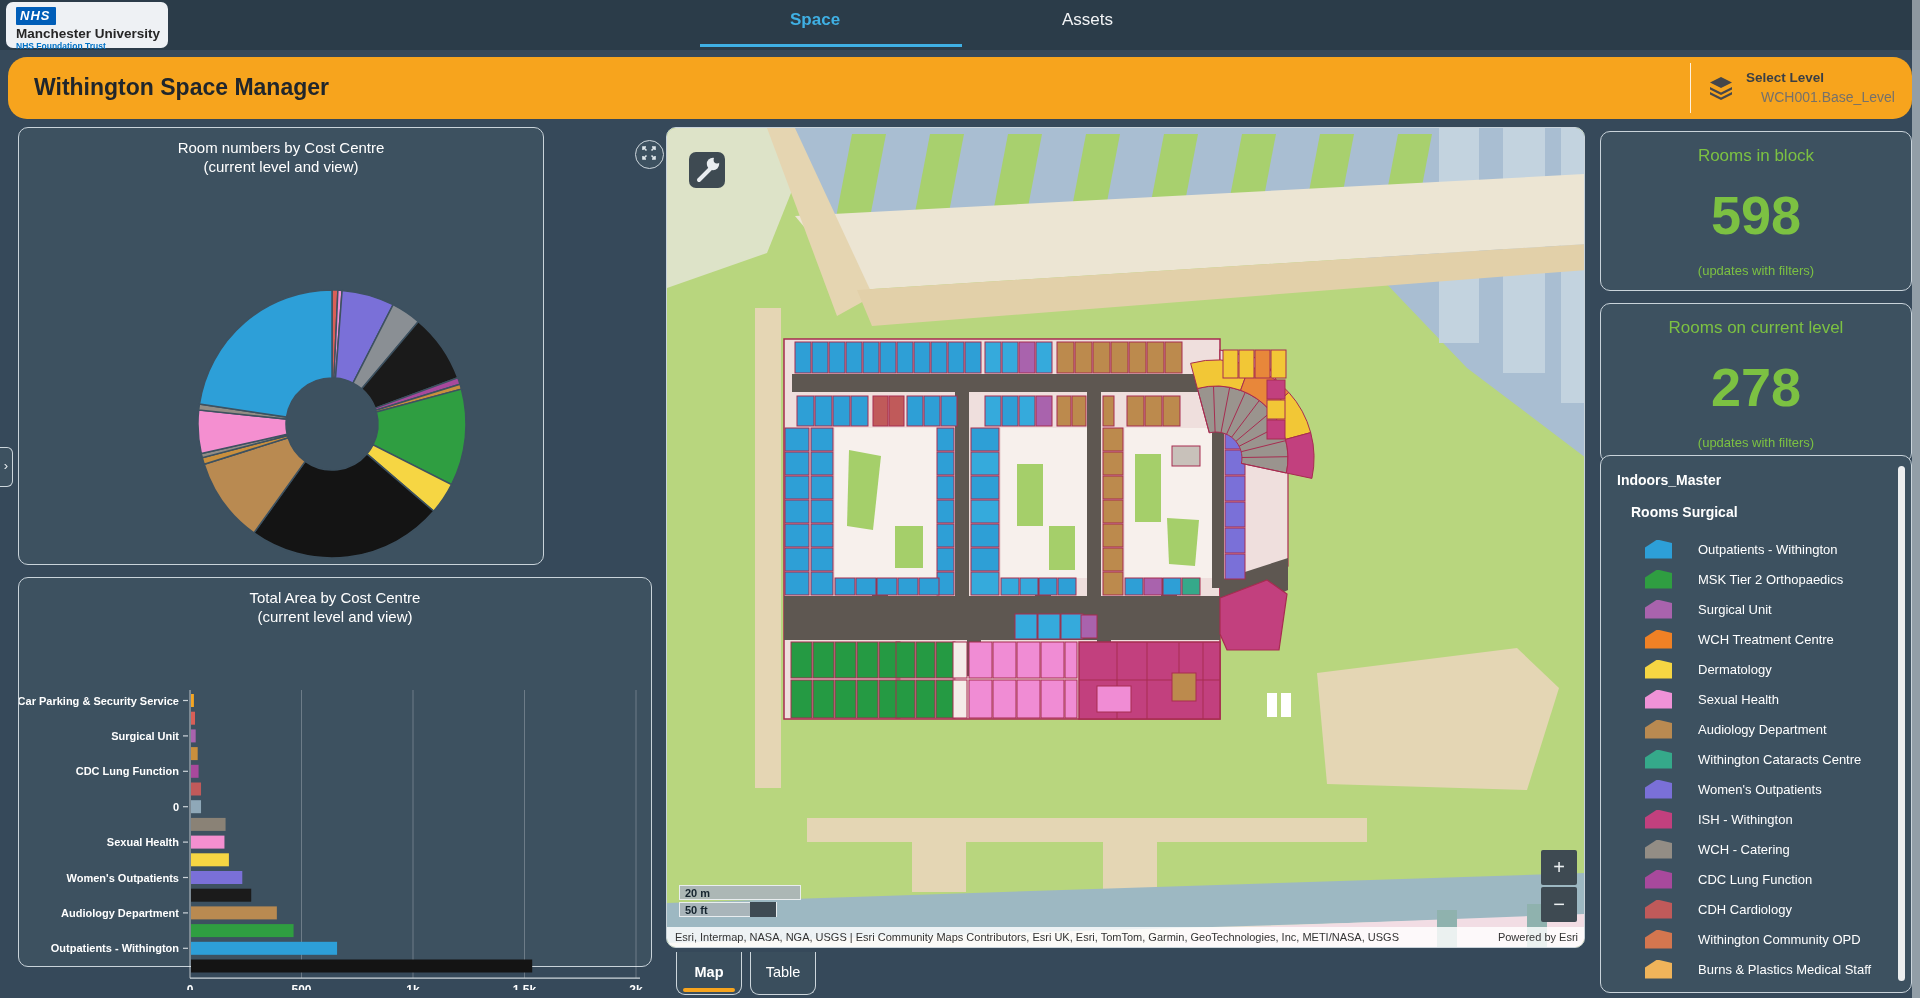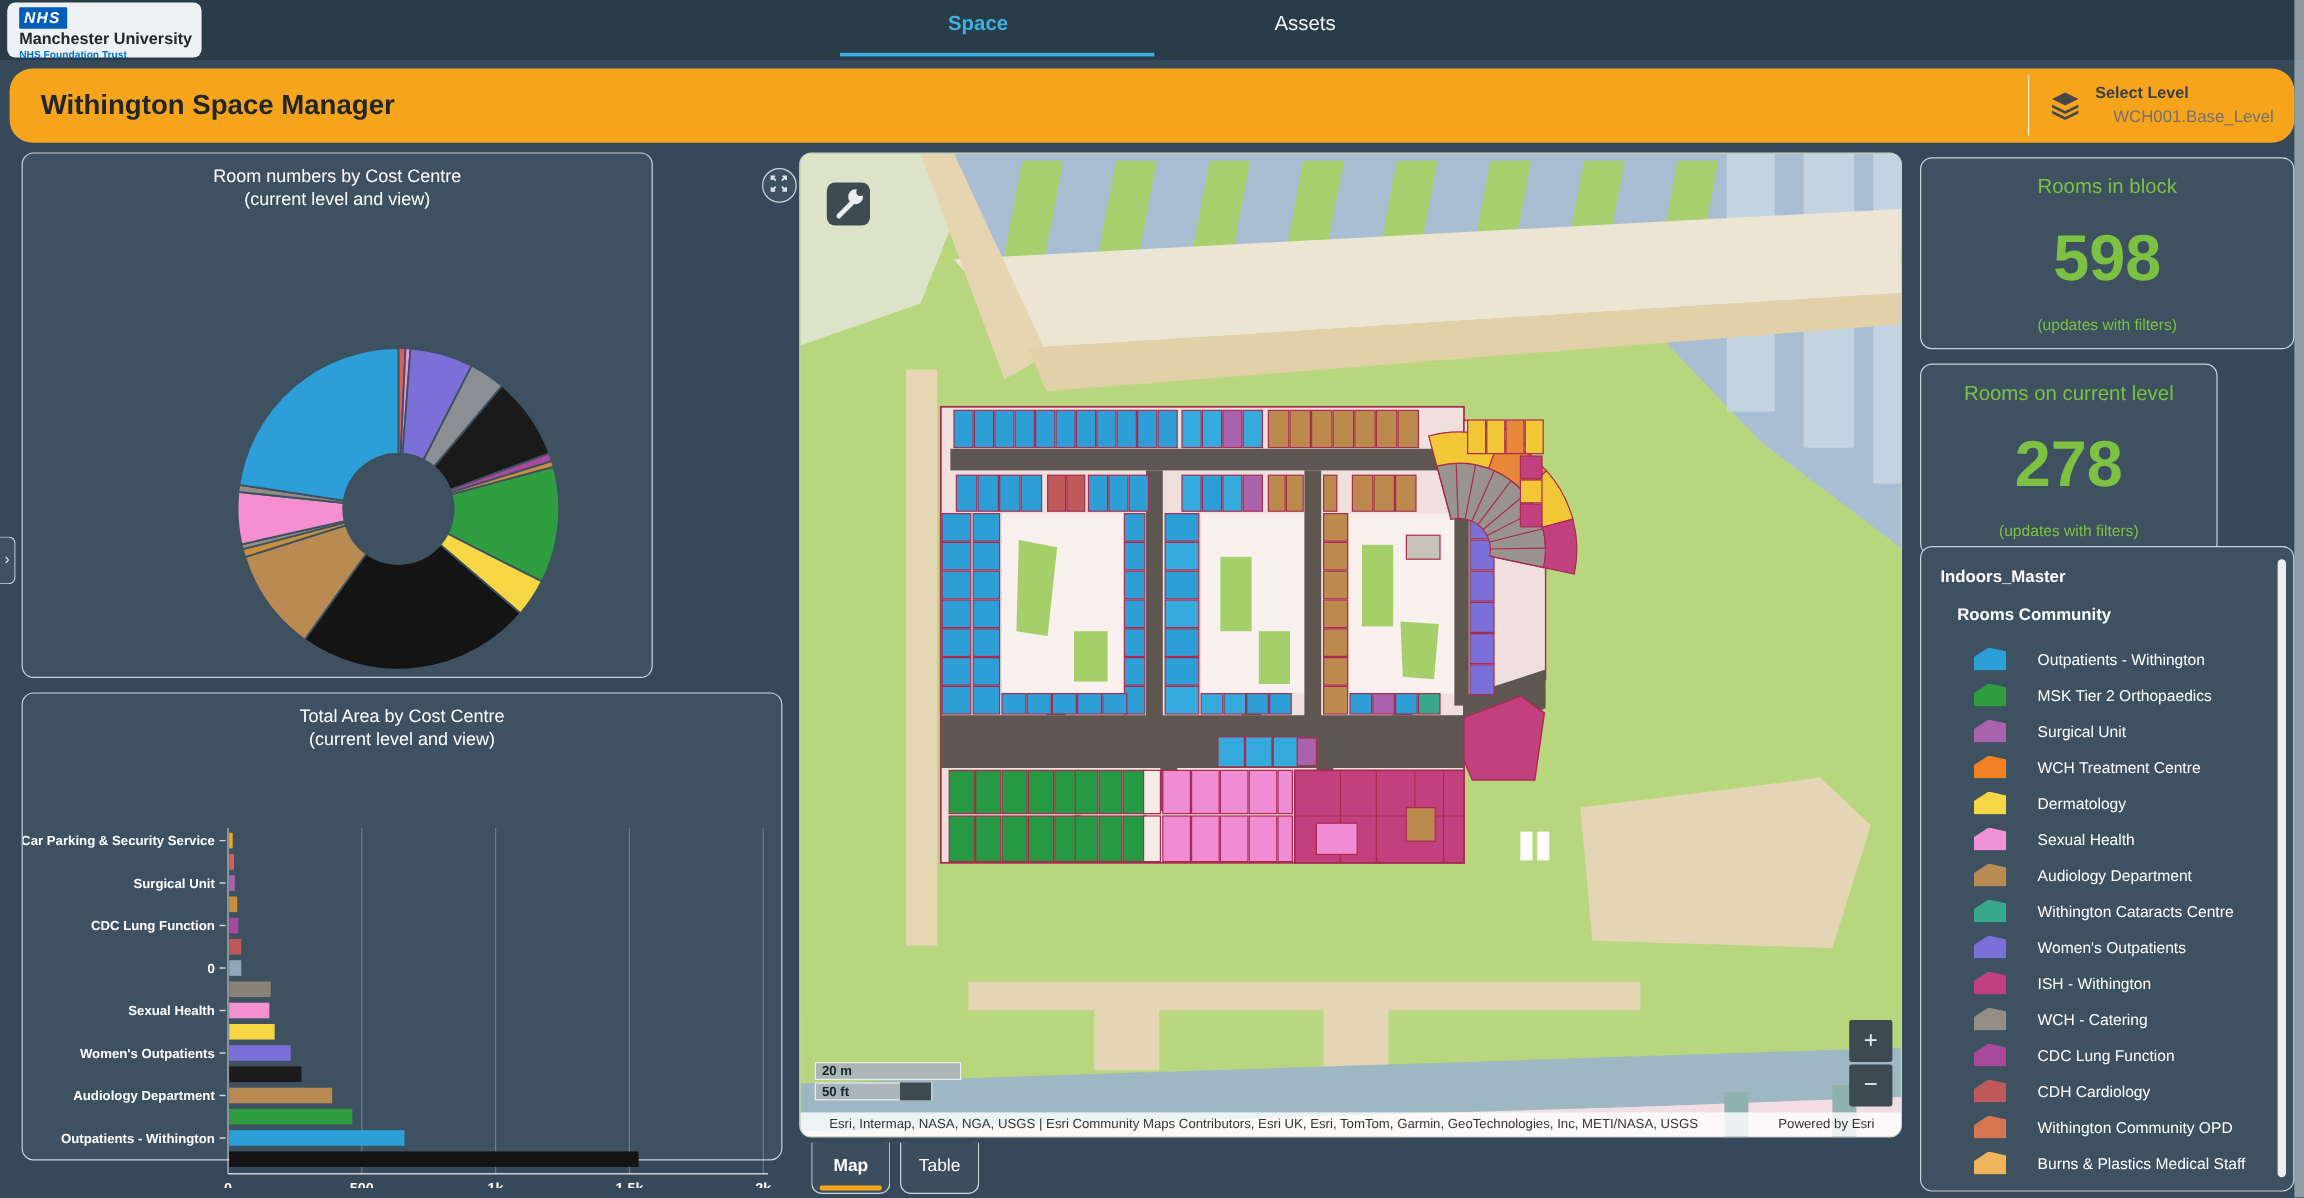--- a/index.html
+++ b/index.html
@@ -30,31 +30,31 @@
   #expand-icon{position:absolute;left:635px;top:140px;width:27px;height:27px;border:1.5px solid #cdd6dc;border-radius:50%;background:#3d5160;z-index:5;}
   #collapse-tab{position:absolute;left:0;top:447px;width:12px;height:38px;background:#3d5160;border:1px solid #cdd6dc;border-left:none;border-radius:0 6px 6px 0;color:#e8edf0;font-size:13px;line-height:36px;text-align:center;z-index:5;}
   
   #map-panel{left:666px;top:127px;width:919px;height:821px;overflow:hidden;background:#b8d67e;padding:0;}
   #wrench-btn{position:absolute;left:22px;top:24px;width:36px;height:36px;background:#3e4a52;border-radius:7px;z-index:6;}
   #scalebars{position:absolute;left:12px;top:757px;z-index:6;font-size:11px;font-weight:bold;color:#15242e;}
   .scalebar{background:rgba(170,180,186,.92);height:15px;line-height:15px;padding-left:5px;border:1px solid #e9edef;position:relative;margin-bottom:2px;box-sizing:border-box;}
   #sb-m{width:122px;}
   #sb-ft{width:98px;}
   #sb-ft .dark-seg{position:absolute;right:0;top:-1px;width:26px;height:15px;background:#3e4a52;}
-  #attribution{position:absolute;left:0;bottom:0;width:919px;height:20px;background:rgba(255,255,255,.82);color:#333;font-size:11px;line-height:20px;z-index:7;box-sizing:border-box;padding:0 24px;display:flex;justify-content:space-between;}
+  #attribution{position:absolute;left:0;bottom:0;width:919px;height:20px;background:rgba(255,255,255,.82);color:#333;font-size:11px;line-height:20px;z-index:7;box-sizing:border-box;padding:0 8px;display:flex;justify-content:space-between;}
   #zoom-ctrl{position:absolute;left:874px;top:722px;width:36px;z-index:6;}
   .zoom-btn{width:36px;height:35px;background:#3e4a52;color:#edf1f3;font-size:20px;text-align:center;line-height:35px;margin-bottom:2px;border-radius:2px;cursor:pointer;}
   
   .view-tab{position:absolute;top:952px;width:66px;height:43px;background:#3a4e5d;border:1px solid #cdd6dc;border-top:none;border-radius:0 0 9px 9px;text-align:center;font-size:14.5px;line-height:40px;box-sizing:border-box;cursor:pointer;}
   #vt-map{left:676px;font-weight:bold;}
   #vt-map::after{content:"";position:absolute;left:6px;right:6px;bottom:2px;height:4px;background:#f7a41d;border-radius:2px;}
   #vt-table{left:750px;}
   
   #card1{left:1600px;top:131px;width:312px;height:160px;}
-  #card2{left:1600px;top:303px;width:248px;height:160px;}
+  #card2{left:1600px;top:303px;width:312px;height:160px;}
   .stat-card{display:flex;flex-direction:column;align-items:center;justify-content:space-between;padding:14px 0 12px 0;}
   .stat-title{color:#7cc142;font-size:17px;}
   .stat-value{color:#7cc142;font-size:54px;font-weight:bold;line-height:54px;}
   .stat-note{color:#7cc142;font-size:13px;}
   #legend-panel{left:1600px;top:455px;width:312px;height:538px;}
   #legend-title{font-size:14px;font-weight:bold;margin:16px 0 0 16px;}
   #legend-group{font-size:14px;font-weight:bold;margin:16px 0 0 30px;}
   #legend-items{position:absolute;left:0;top:78px;width:290px;}
   .legend-item{display:flex;align-items:center;height:30px;padding-left:44px;}
   .legend-swatch{width:27px;height:19px;margin-right:26px;clip-path:polygon(0% 42%,45% 0%,100% 18%,100% 100%,0% 100%);}
@@ -431,21 +431,21 @@
   <div class="stat-note">(updates with filters)</div>
 </div>
 <div class="panel stat-card" id="card2">
   <div class="stat-title">Rooms on current level</div>
   <div class="stat-value">278</div>
   <div class="stat-note">(updates with filters)</div>
 </div>
 
 <div class="panel" id="legend-panel">
   <div id="legend-title">Indoors_Master</div>
-  <div id="legend-group">Rooms Community</div>
+  <div id="legend-group">Rooms Surgical</div>
   <div id="legend-items">
       <div class="legend-item">
         <div class="legend-swatch" style="background: rgb(45, 159, 216);"></div>
         <div class="legend-label">Outpatients - Withington</div>
       </div>
       <div class="legend-item">
         <div class="legend-swatch" style="background: rgb(47, 158, 65);"></div>
         <div class="legend-label">MSK Tier 2 Orthopaedics</div>
       </div>
       <div class="legend-item">

